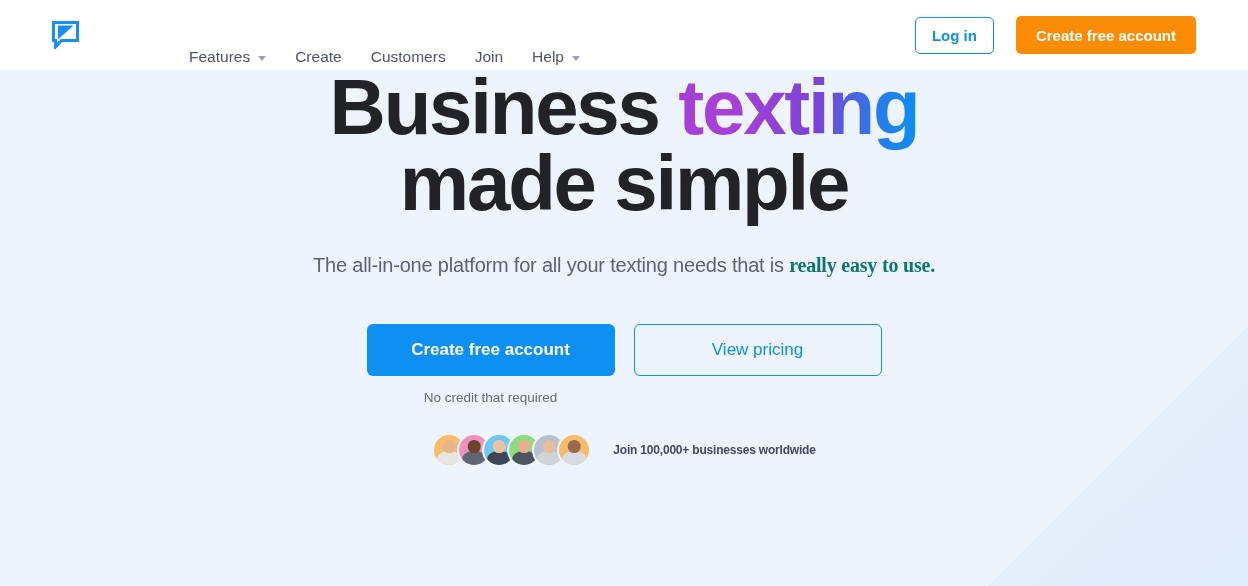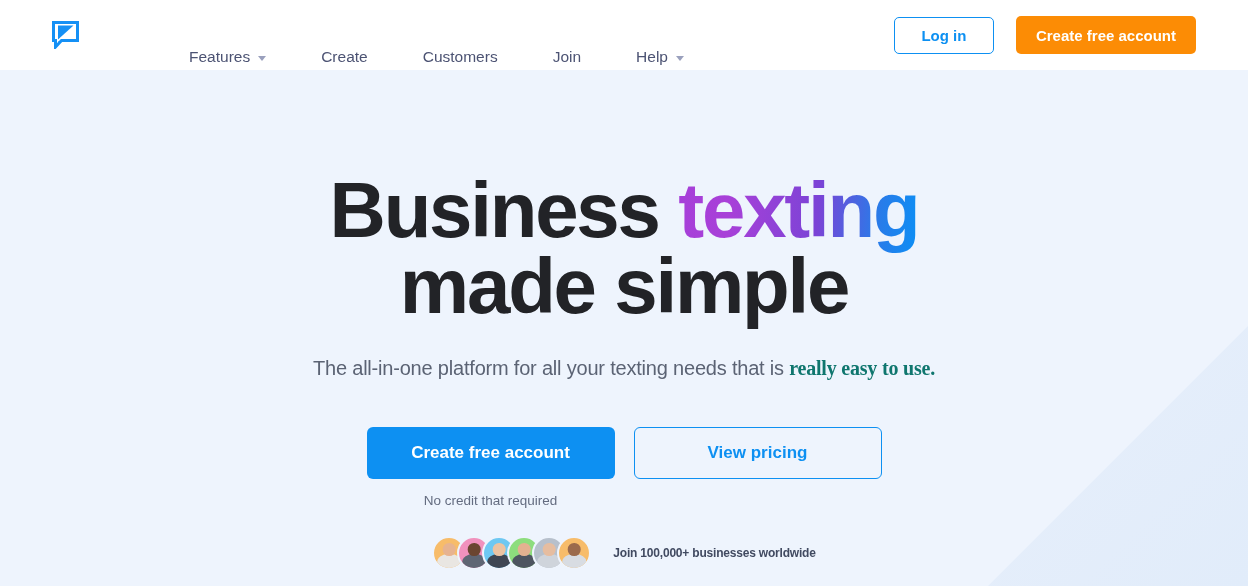--- a/index.html
+++ b/index.html
@@ -30,21 +30,21 @@
   .brand-name {
     font-size:23px;
     font-weight:700;
     color:#262626;
     letter-spacing:-0.3px;
   }
 
   .nav {
     display:flex;
     align-items:center;
-    gap:55px;
+    gap:29px;
     margin-left:110px;
     margin-top:44px;
   }
   .nav-item {
     display:flex;
     align-items:center;
     gap:8px;
     font-size:15.5px;
     color:#4c5373;
     cursor:pointer;
@@ -67,21 +67,21 @@
   }
   .btn {
     font-family:"Liberation Sans", sans-serif;
     cursor:pointer;
     white-space:nowrap;
     display:inline-flex;
     align-items:center;
     justify-content:center;
   }
   .btn-login {
-    width:100px; height:37px;
+    width:79px; height:37px;
     border:1px solid #0d90f2;
     border-radius:5px;
     background:#ffffff;
     color:#0d90f2;
     font-size:15px;
     font-weight:600;
   }
   .btn-signup-top {
     height:38px;
     padding:0 20px;
@@ -105,21 +105,20 @@
     right:0; bottom:0;
     width:260px; height:260px;
     background:linear-gradient(to bottom right,#e7effb 0%,#e1ecfa 100%);
     clip-path:polygon(100% 0, 100% 100%, 0 100%);
     pointer-events:none;
   }
   .hero-inner {
     position:relative;
     z-index:2;
     text-align:center;
-    padding-top:103px;
   }
 
   .headline {
     font-size:78px;
     line-height:0.97;
     font-weight:700;
     color:#222327;
     letter-spacing:-2.2px;
   }
   .grad-text {
@@ -156,21 +155,21 @@
     font-size:17px;
     font-weight:600;
   }
   .btn-outline {
     width:248px; height:52px;
     border:1px solid #0d90f2;
     border-radius:6px;
     background:transparent;
     color:#0d90f2;
     font-size:17px;
-    font-weight:700;
+    font-weight:400;
   }
   .no-card {
     margin-top:14px;
     font-size:13.5px;
     color:#646c80;
   }
 
   .social-proof {
     margin-top:28px;
     display:flex;

